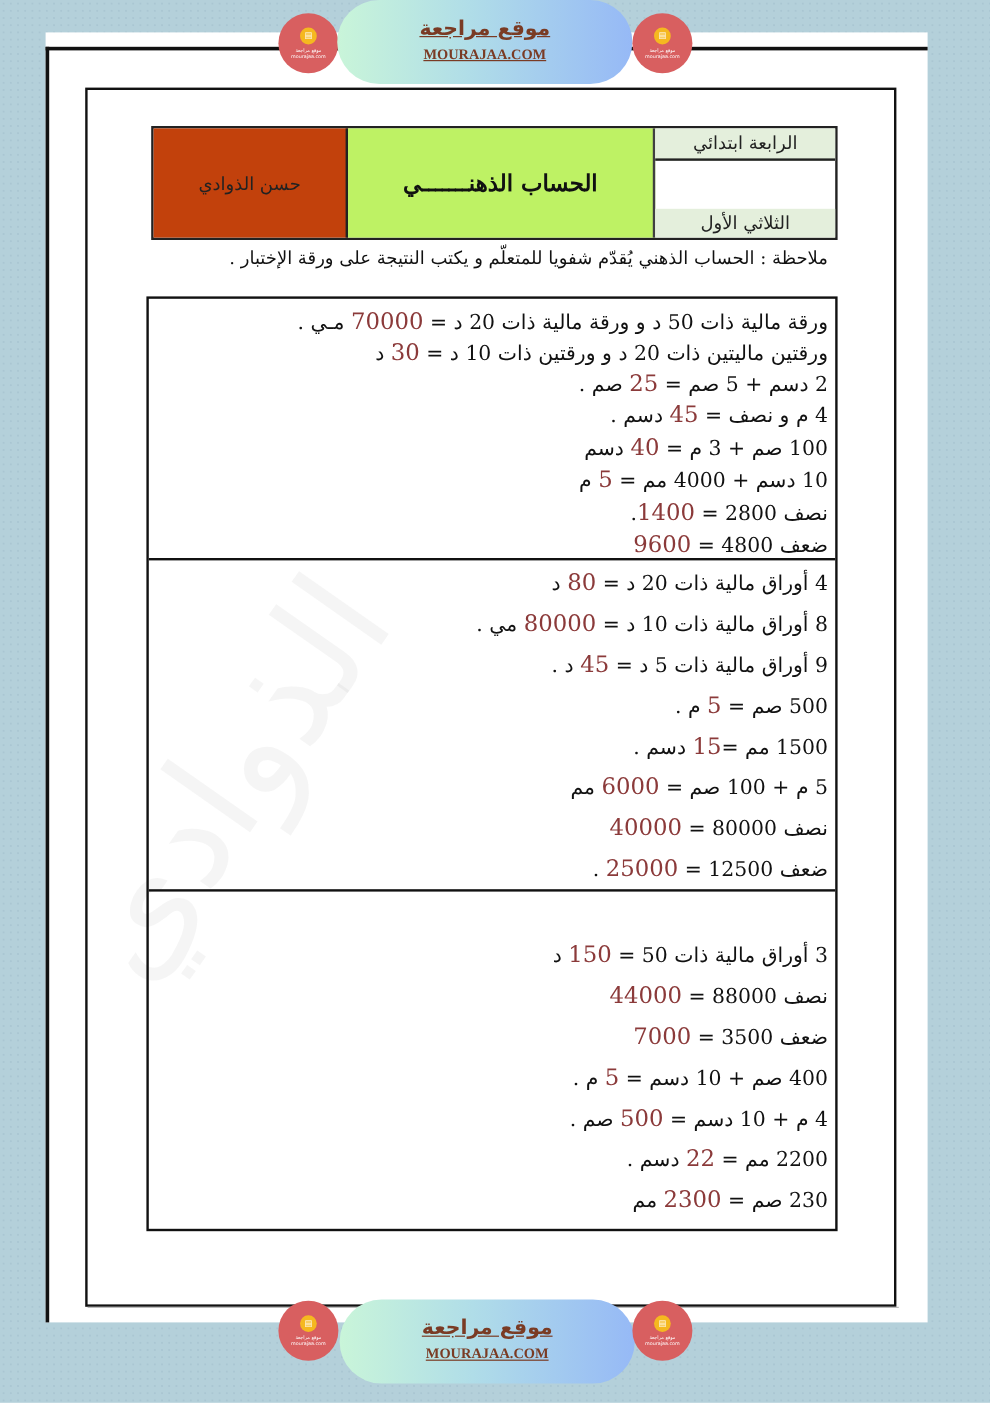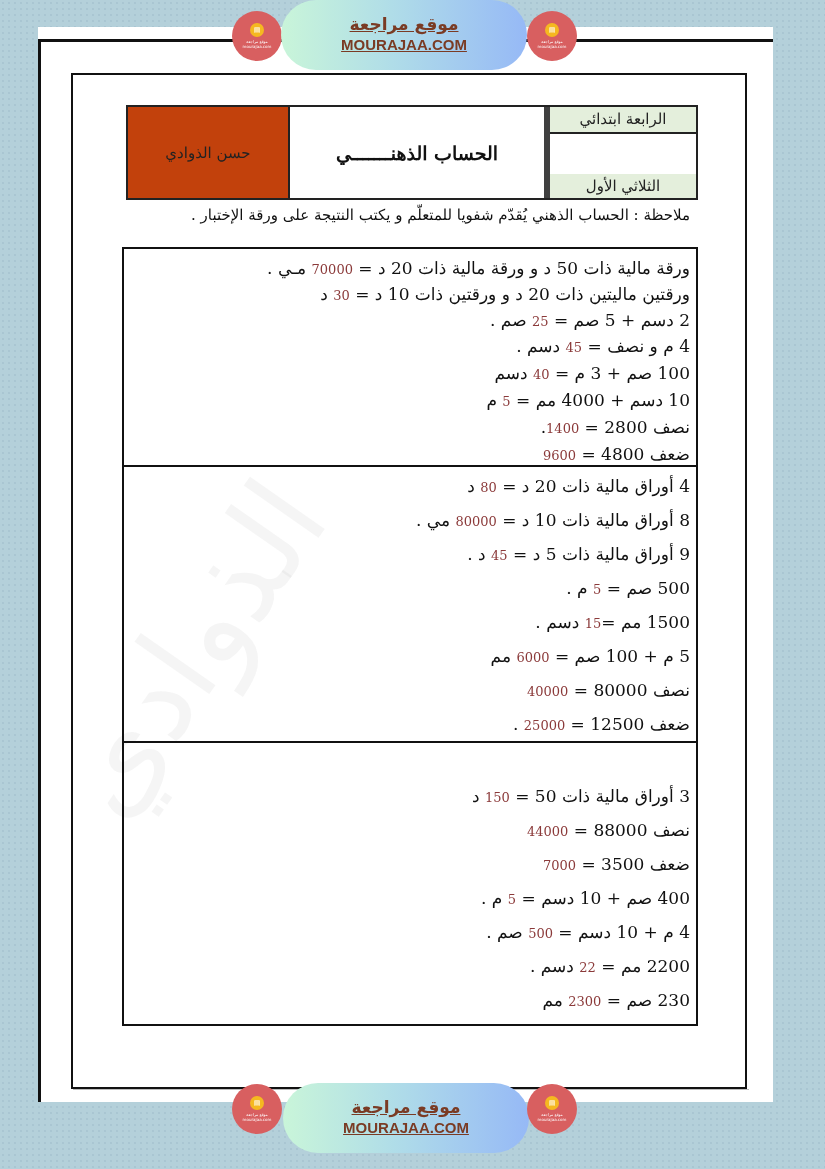--- a/index.html
+++ b/index.html
@@ -21,21 +21,21 @@
     border:2px solid #111; box-sizing:border-box; background:#fff;
   }
   .frame-shadow { position:absolute; left:73px; top:1089px; width:676px; height:1px; background:#bbb; }
 
   
   .hdr {
     position:absolute; left:126px; top:105px; width:572px; height:95px;
     border:2px solid #222; box-sizing:border-box; display:flex; direction:ltr;
   }
   .hdr-author { width:160px; background:#c2410c; border-right:2px solid #222; display:flex; align-items:center; justify-content:center; font-size:15px; color:#222; }
-  .hdr-title { width:254px; background:#ffffff; border-right:6px solid #404040; display:flex; align-items:center; justify-content:center; font-size:19px; font-weight:bold; color:#111; letter-spacing:0.5px; }
+  .hdr-title { width:254px; background:#bef264; border-right:2px solid #404040; display:flex; align-items:center; justify-content:center; font-size:19px; font-weight:bold; color:#111; letter-spacing:0.5px; }
   .hdr-right { flex:1; display:flex; flex-direction:column;gap:40px; }
   .hdr-cell { flex:1; background:#e4efdc; display:flex; align-items:center; justify-content:center; font-size:15px; color:#222; }
   .hdr-cell.top { border-bottom:2px solid #222; }
 
   .note {
     position:absolute; left:160px; top:206px; width:530px; text-align:right;
     direction:rtl; font-size:15px; color:#111; white-space:nowrap;
   }
 
   
@@ -44,36 +44,36 @@
     border:2px solid #111; box-sizing:border-box; background:transparent;
   }
   .sec { position:absolute; left:0; width:100%; box-sizing:border-box; }
   .sec.s1 { top:0; height:218px; border-bottom:2px solid #111; }
   .sec.s2 { top:218px; height:276px; border-bottom:2px solid #111; }
   .sec.s3 { top:494px; height:283px; }
   .line {
     position:absolute; right:6px; direction:rtl; text-align:right; white-space:nowrap;
     font-size:17px; color:#111; line-height:22px;
   }
-  .ans { color:#8b3a3a; font-size:13px;text-align:right; }
+  .ans { color:#8b3a3a; font-size:19px;text-align:right; }
 
   .watermark {
     position:absolute; left:175px; top:490px; width:260px; height:340px;
     color:rgba(200,200,200,0.18); font-size:120px; transform:rotate(-55deg);
     font-family:"DejaVu Sans", sans-serif; pointer-events:none; direction:rtl;
   }
 
   
   .banner {
     position:absolute; width:246px; height:70px; border-radius:35px;
     background:linear-gradient(90deg,#c9f5d9 0%,#b0dde8 45%,#96b9f6 100%);
     display:flex; flex-direction:column; align-items:center; justify-content:center;
   }
   .banner .ar { font-family:"DejaVu Sans", sans-serif; font-weight:bold; color:#7a3b24; font-size:17px; text-decoration:underline; line-height:20px; direction:rtl; }
-  .banner .en { font-family:Liberation Sans, sans-serif; font-weight:bold; color:#7a3b24; font-size:15px; text-decoration:underline; line-height:22px; }
+  .banner .en { font-family:Liberation Serif, serif; font-weight:bold; color:#7a3b24; font-size:12px; text-decoration:underline; line-height:22px; }
   .badge {
     position:absolute; width:50px; height:50px; border-radius:50%;
     background:#d85f60; display:flex; flex-direction:column; align-items:center; justify-content:center;
   }
   .badge .dot { width:14px; height:14px; border-radius:50%; background:#f5b820; display:flex; align-items:center; justify-content:center; font-size:7px; color:#fff; font-family:"DejaVu Sans",sans-serif; }
   .badge .tiny { font-size:4px; color:#fff; font-family:"DejaVu Sans",sans-serif; margin-top:2px; line-height:5px; text-align:center; }
 </style>
 </head>
 <body>
 

